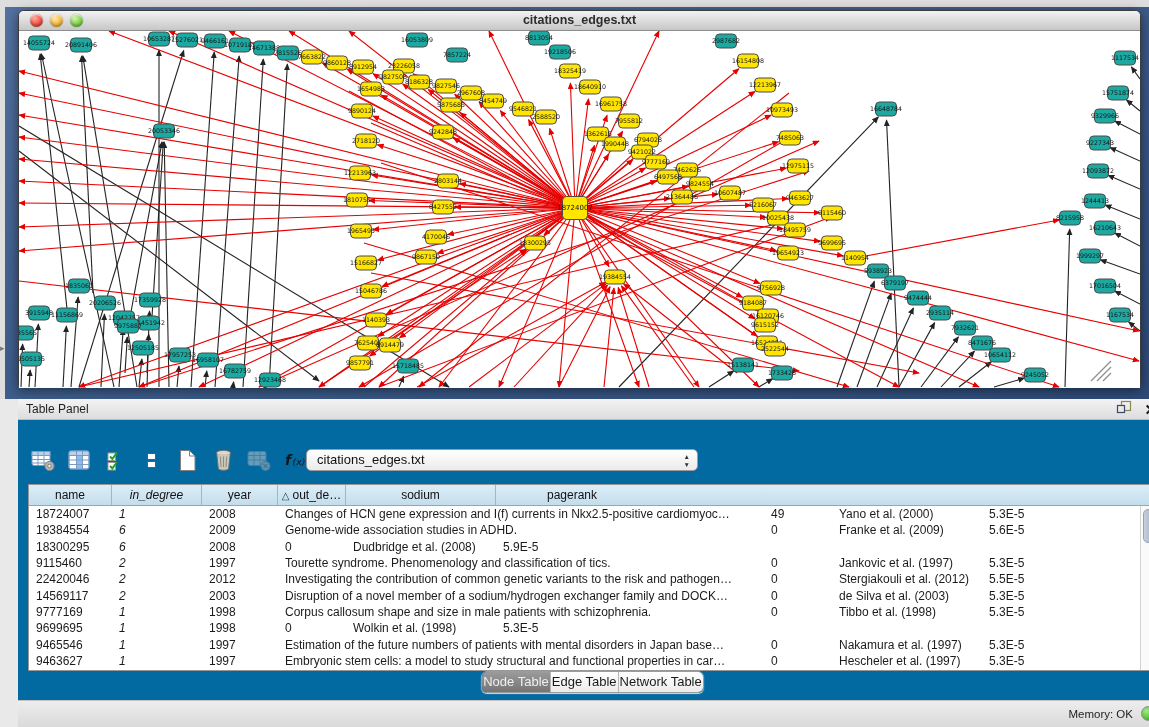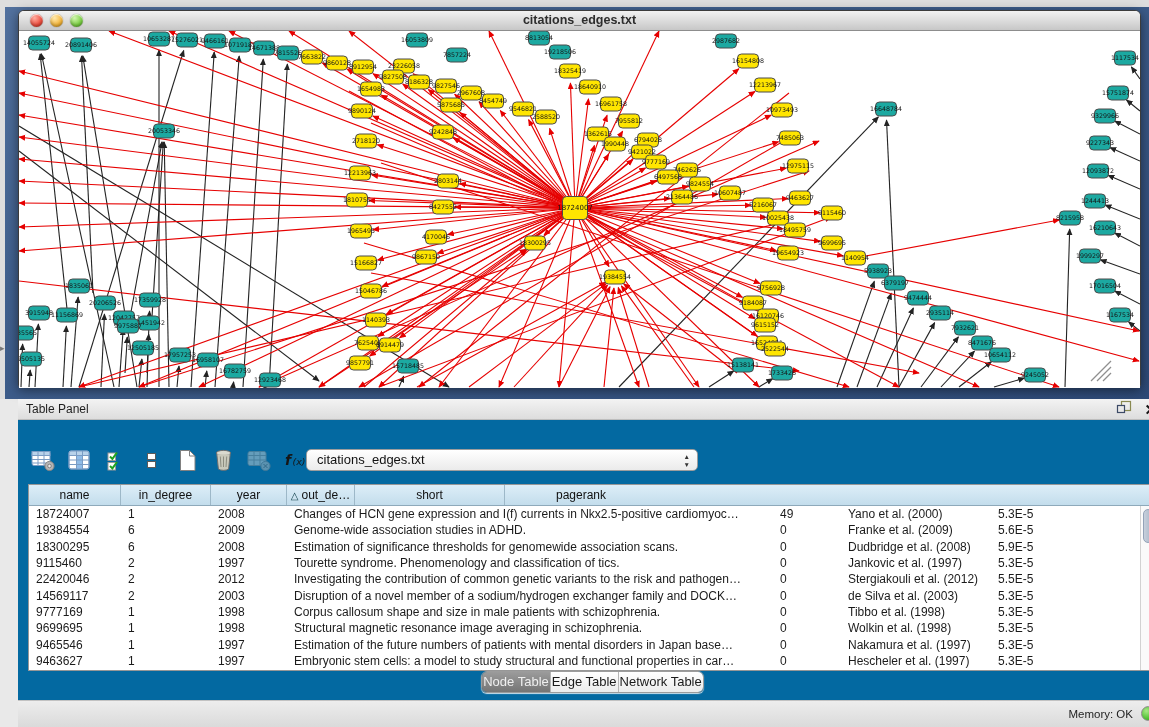--- a/index.html
+++ b/index.html
@@ -49,21 +49,21 @@
   .table-wrap{position:absolute;left:10px;top:85px;width:1129px;height:187px;
     background:#fff;border:1px solid #979797;box-sizing:border-box;overflow:hidden;}
   .thead{display:flex;height:21px;background:linear-gradient(#ddeef8,#c3ddec);
     border-bottom:1px solid #8ea9ba;box-sizing:border-box;}
   .th{box-sizing:border-box;border-right:1px solid #9db8c8;font-size:12px;color:#111;
     display:flex;align-items:center;justify-content:center;white-space:nowrap;overflow:hidden;}
   .sort-tri{font-size:10px;margin-right:3px;color:#0c3c46;}
   .trow{display:flex;height:16.3px;align-items:center;box-sizing:border-box;}
   .td{box-sizing:border-box;font-size:12px;color:#1b1b1b;padding:0 4px 0 7px;
     white-space:nowrap;overflow:hidden;}
-  .c0{width:92px;}.c1{width:90px;}.c2{width:76px;}.c3{width:486px;}
+  .c0{width:83px;}.c1{width:90px;font-style:italic;}.c2{width:76px;}.c3{width:486px;}
   .c4{width:68px;}.c5{width:150px;}.c6{width:152px;border-right:none;}
   .vscroll{position:absolute;right:0;top:21px;bottom:0;width:15px;background:#fafafa;
     border-left:1px solid #d2d2d2;}
   .vthumb{position:absolute;top:3px;left:2px;width:10px;height:34px;border-radius:6px;
     background:linear-gradient(90deg,#c7d0dc,#a8b4c6);border:1px solid #93a2b8;box-sizing:border-box;}
 
   .tabs-row{position:absolute;left:0;top:272px;width:100%;display:flex;justify-content:center;}
   .seg{display:flex;border:1px solid #9c9c9c;border-radius:6px;overflow:hidden;height:20px;
     box-shadow:0 1px 1px rgba(255,255,255,.8);}
   .seg-btn{padding:0 1px;font-size:13px;line-height:20px;color:#1a1a1a;
@@ -616,21 +616,21 @@
           <span>in_degree</span>
         </div>
         <div class="th c2">
           <span>year</span>
         </div>
         <div class="th c4">
           <span class="sort-tri">△</span>
           <span>out_de…</span>
         </div>
         <div class="th c5">
-          <span>short</span>
+          <span>sodium</span>
         </div>
         <div class="th c6">
           <span>pagerank</span>
         </div>
       </div>
     <div id="tbody">
         <div class="trow">
           <div class="td c0">18724007</div>
           <div class="td c1">1</div>
           <div class="td c2">2008</div>
@@ -645,21 +645,20 @@
           <div class="td c2">2009</div>
           <div class="td c3">Genome-wide association studies in ADHD.</div>
           <div class="td c4">0</div>
           <div class="td c5">Franke et al. (2009)</div>
           <div class="td c6">5.6E-5</div>
         </div>
         <div class="trow">
           <div class="td c0">18300295</div>
           <div class="td c1">6</div>
           <div class="td c2">2008</div>
-          <div class="td c3">Estimation of significance thresholds for genomewide association scans.</div>
           <div class="td c4">0</div>
           <div class="td c5">Dudbridge et al. (2008)</div>
           <div class="td c6">5.9E-5</div>
         </div>
         <div class="trow">
           <div class="td c0">9115460</div>
           <div class="td c1">2</div>
           <div class="td c2">1997</div>
           <div class="td c3">Tourette syndrome. Phenomenology and classification of tics.</div>
           <div class="td c4">0</div>
@@ -690,21 +689,20 @@
           <div class="td c2">1998</div>
           <div class="td c3">Corpus callosum shape and size in male patients with schizophrenia.</div>
           <div class="td c4">0</div>
           <div class="td c5">Tibbo et al. (1998)</div>
           <div class="td c6">5.3E-5</div>
         </div>
         <div class="trow">
           <div class="td c0">9699695</div>
           <div class="td c1">1</div>
           <div class="td c2">1998</div>
-          <div class="td c3">Structural magnetic resonance image averaging in schizophrenia.</div>
           <div class="td c4">0</div>
           <div class="td c5">Wolkin et al. (1998)</div>
           <div class="td c6">5.3E-5</div>
         </div>
         <div class="trow">
           <div class="td c0">9465546</div>
           <div class="td c1">1</div>
           <div class="td c2">1997</div>
           <div class="td c3">Estimation of the future numbers of patients with mental disorders in Japan base…</div>
           <div class="td c4">0</div>

